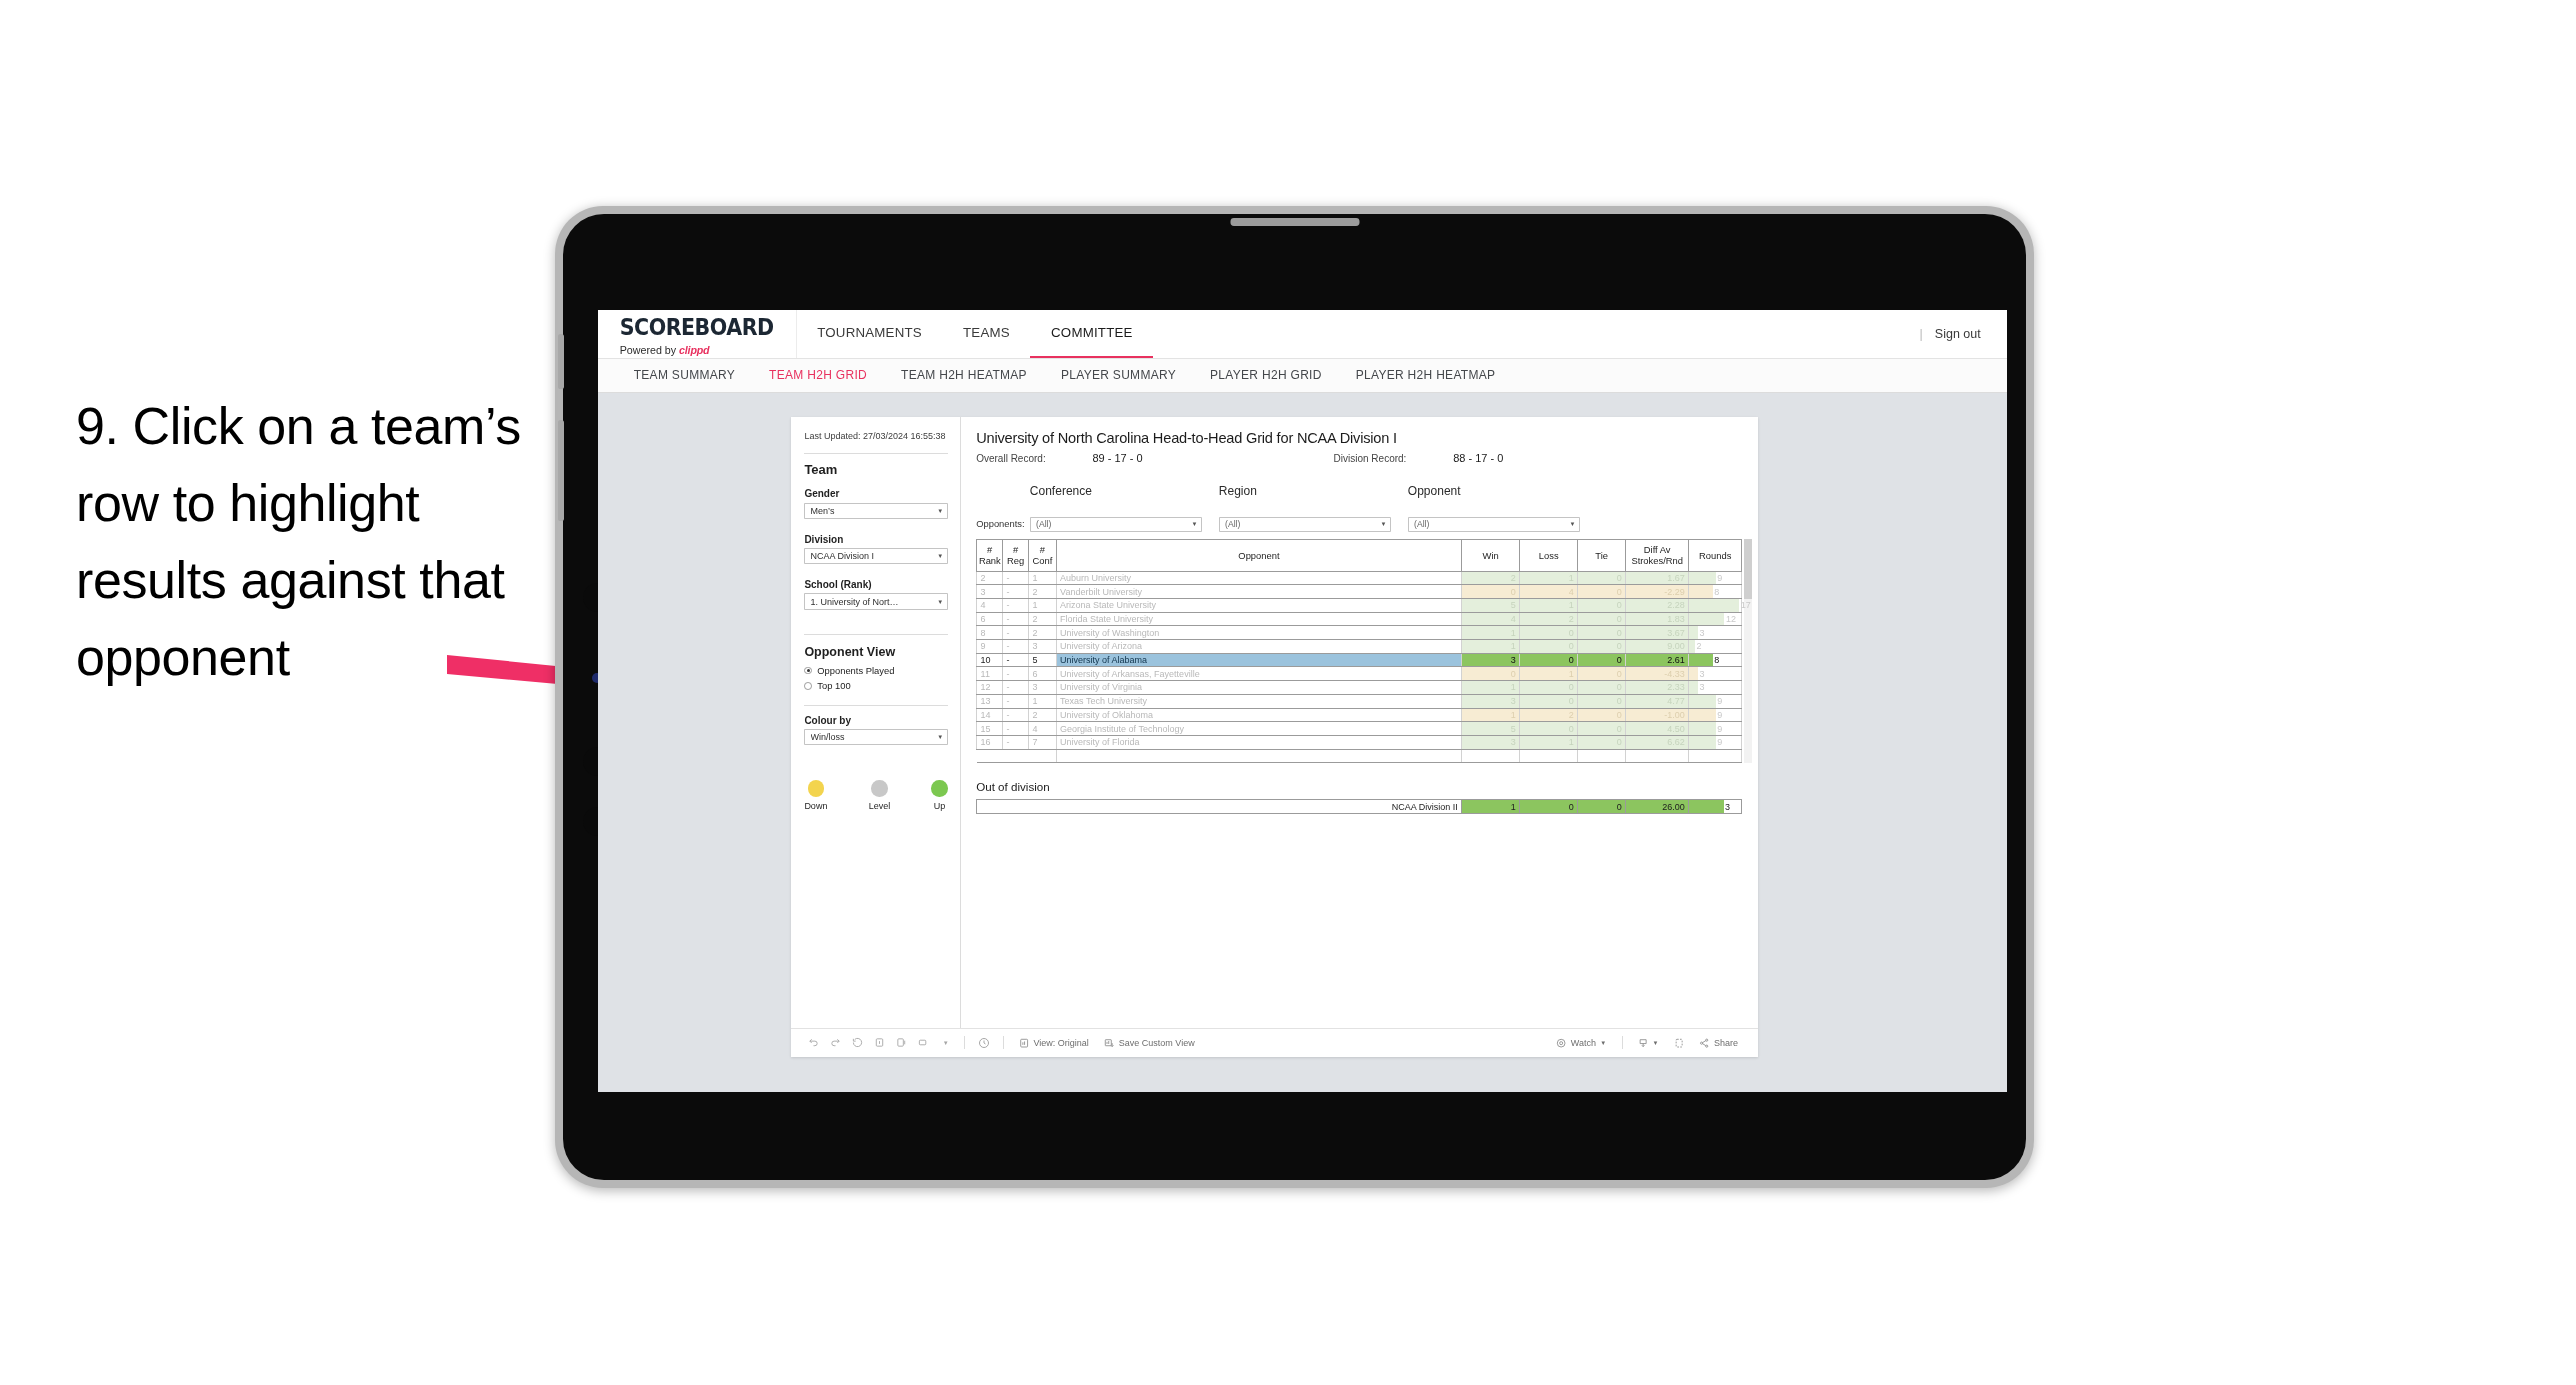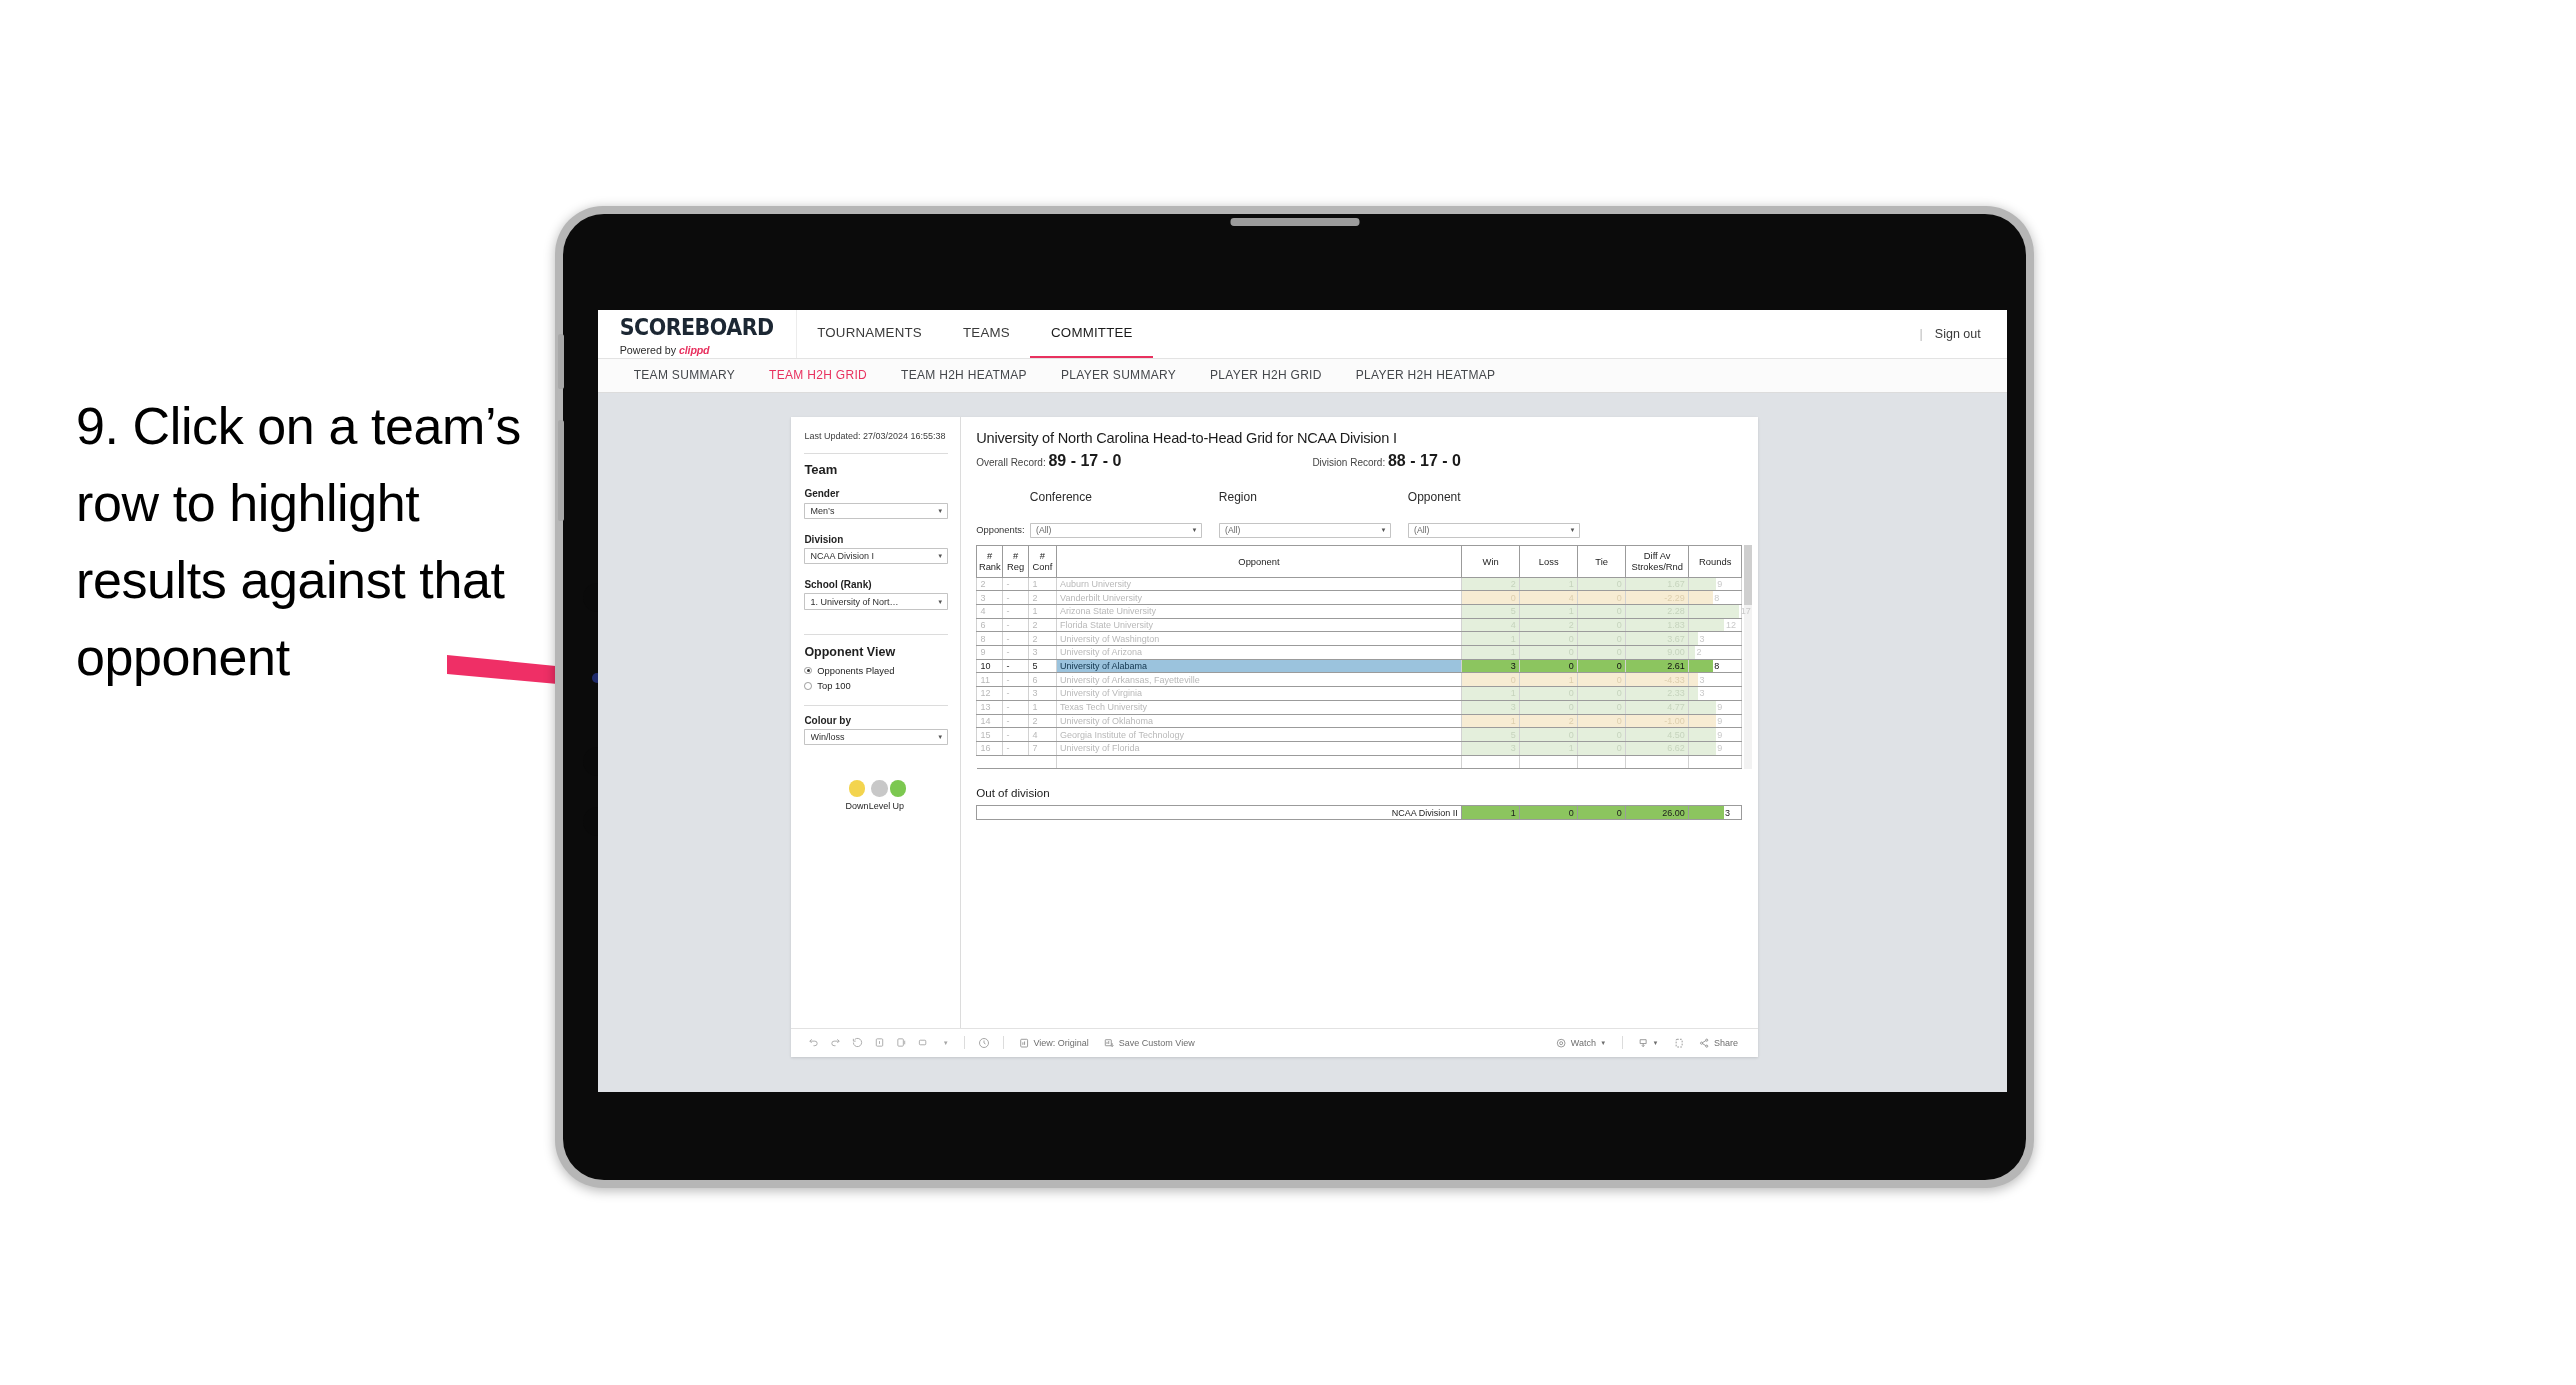--- a/index.html
+++ b/index.html
@@ -127,31 +127,31 @@
   }
   .select .val { flex:1; overflow:hidden; white-space:nowrap; text-overflow:ellipsis; }
   .caret { font-size:6px; color:#555; margin-left:3.4px; }
   .opp-title { font-size:12.5px; font-weight:bold; color:#1f1f1f; margin:1.7px 0 6px 0; }
   .radio-row { display:flex; align-items:center; gap:5.2px; margin-bottom:4.3px; cursor:pointer; }
   .radio { width:7.7px; height:7.7px; border-radius:50%; border:0.9px solid #9a9a9a; background:#fff;
            position:relative; flex:none; }
   .radio.on::after { content:""; position:absolute; left:1.3px; top:1.3px; width:3.4px; height:3.4px;
                      border-radius:50%; background:#333; }
   .radio-label { font-size:9.4px; color:#222; }
-  .legend { display:flex; justify-content:center; align-items:center; margin-top:20.6px; }
+  .legend { display:flex; justify-content:space-between; align-items:center; margin-top:20.6px; }
   .legend-item { text-align:center; }
   .legend-dot { width:16.3px; height:16.3px; border-radius:50%; margin:0 auto 4.3px auto; }
   .legend-text { font-size:9px; color:#1f1f1f; }
 
   
   .content { flex:1; padding:13.7px 15.5px 0 15.5px; min-width:0; display:flex; flex-direction:column; }
   .viz-title { font-size:14.6px; color:#1c1c1c; font-weight:normal; letter-spacing:-0.2px; }
   .records { display:flex; margin-top:6px; font-size:10px; color:#444; }
   .records .rec { white-space:nowrap; }
-  .records .rec b { color:#1a1a1a; font-weight:bold; font-size:16px; }
+  .records .rec b { color:#1a1a1a; font-weight:normal; font-size:11px;margin-left:44px; }
   .records .rec:nth-child(2) { margin-left:191px; }
 
   .filters { margin-top:7.7px; display:flex; align-items:flex-end; gap:0; }
   .filters-lead { font-size:9.4px; color:#333; padding-bottom:2.6px; margin-right:5.2px;margin-top:46px; }
   .filter { margin-right:17px; }
   .filter-label { font-size:12px; color:#2b2b2b; margin-bottom:19px; }
   .filter .select { width:172px; height:14.6px; font-size:8.6px; color:#666; }
 
   
   .grid-wrap { margin-top:7.7px; position:relative; }

